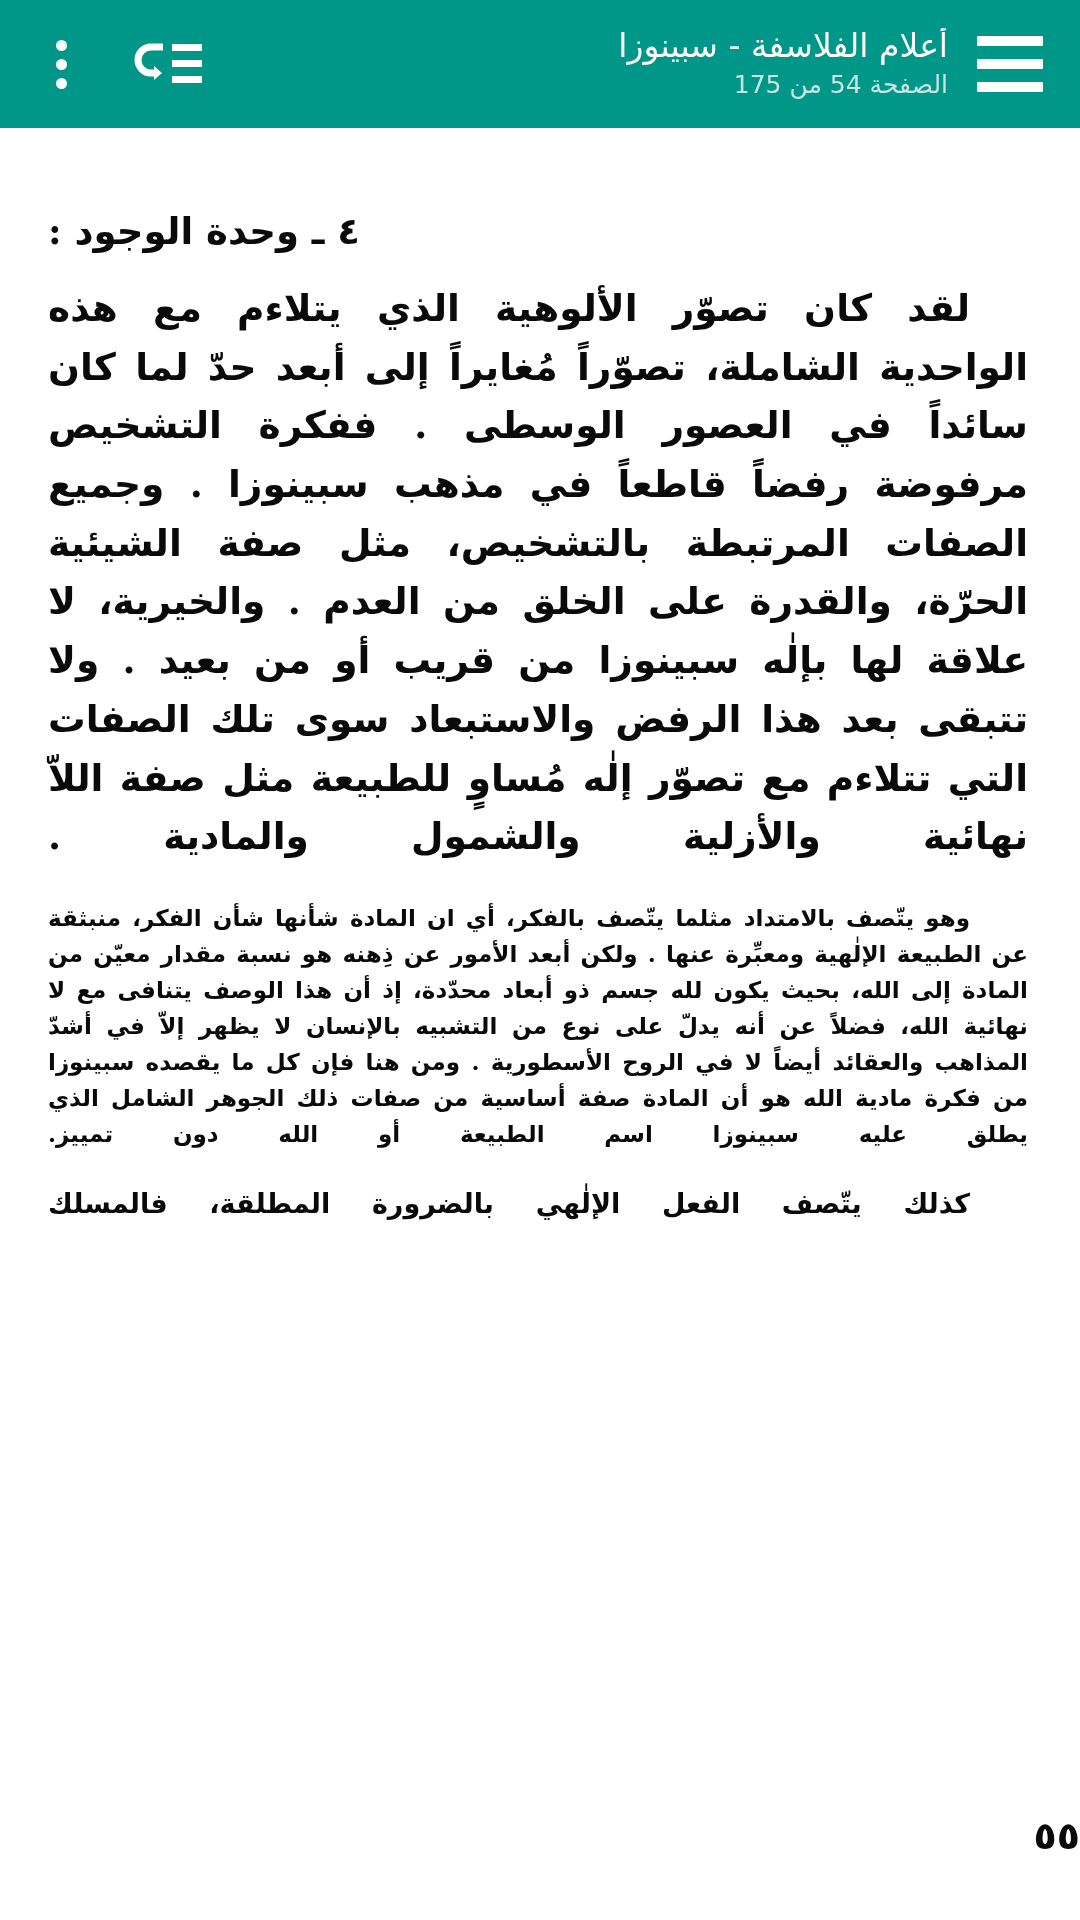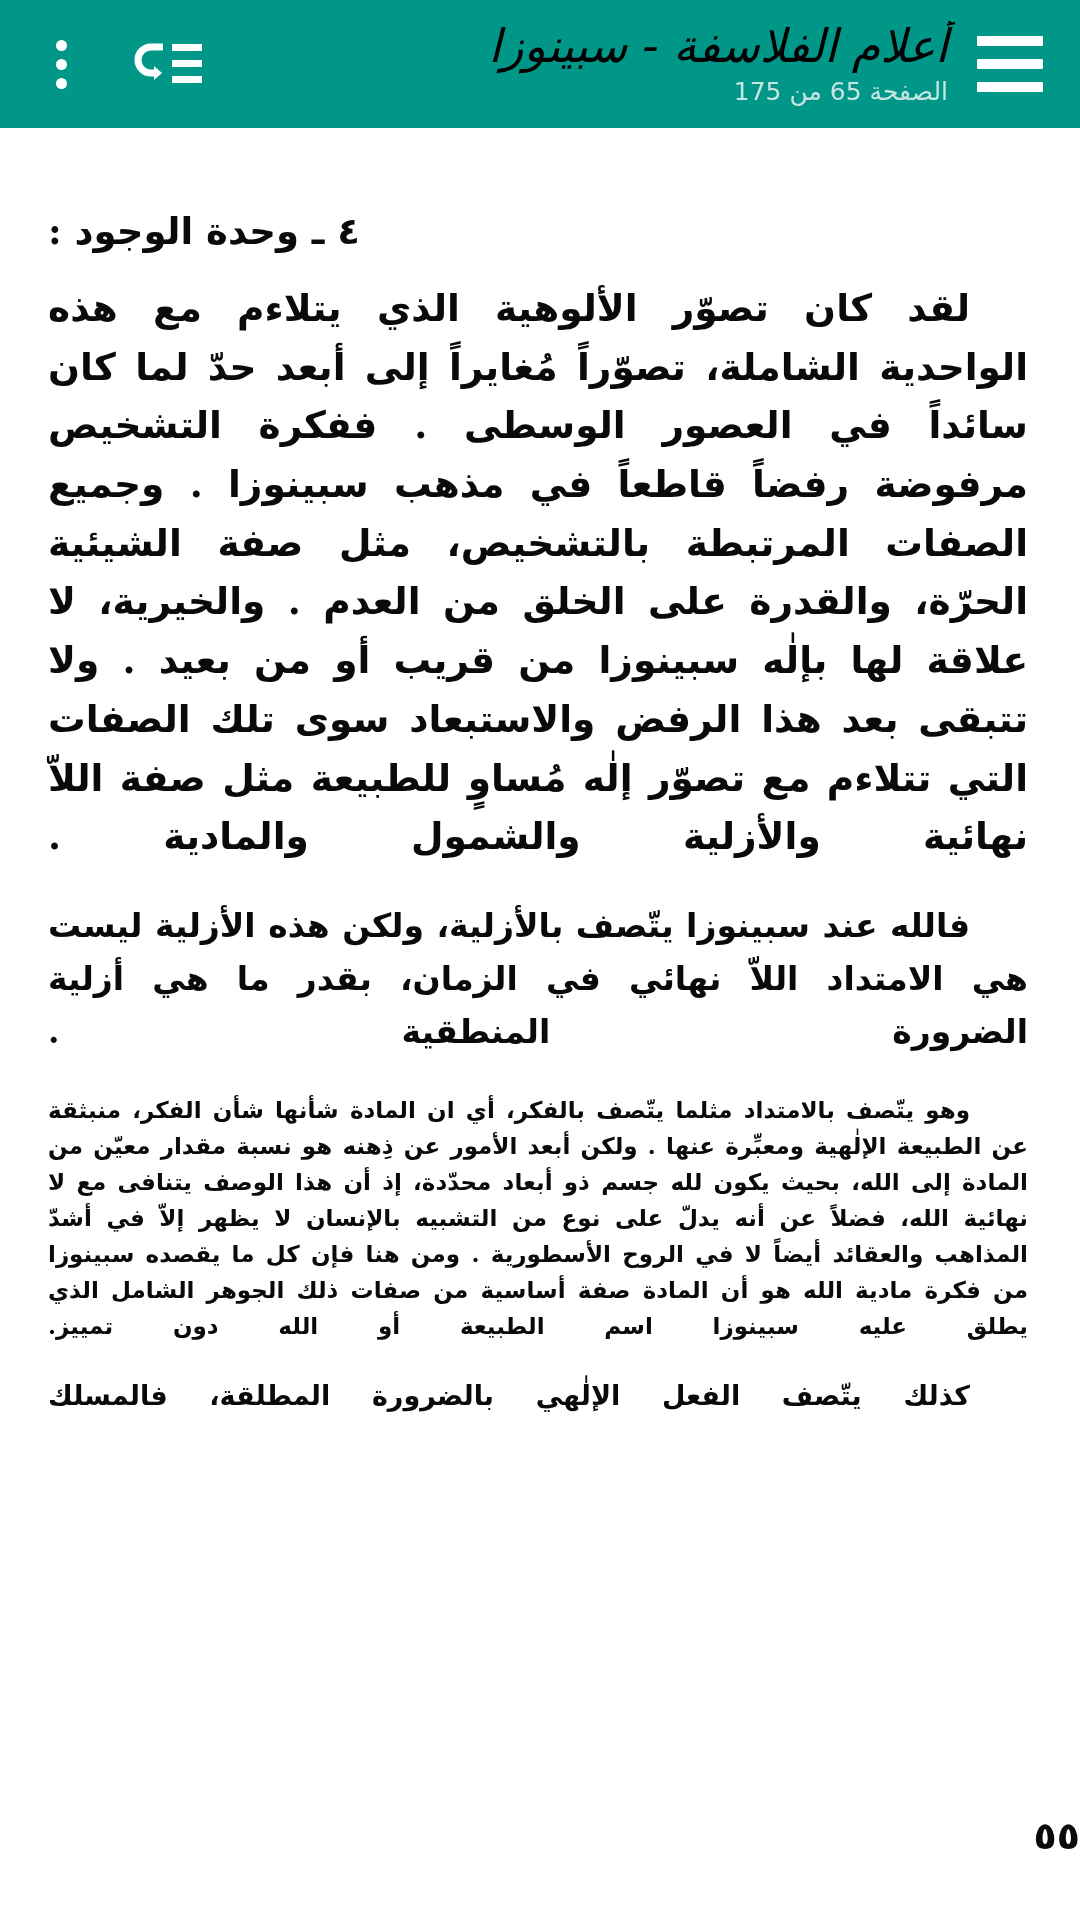--- a/index.html
+++ b/index.html
@@ -89,28 +89,27 @@
   }
   .icon-hamburger i {
     display: block;
     width: 66px;
     height: 10px;
     background: #ffffff;
     border-radius: 1px;
   }
 
   .book-title {
-    color: #000000;
-    font-size: 46px;
+    color: #ffffff;
+    font-size: 33px;
     font-weight: 400;
     line-height: 1.12;
     white-space: nowrap;
     direction: rtl;
     letter-spacing: 0px;
-    font-style: italic;
   }
 
   .page-counter {
     color: #c6e6e1;
     font-size: 25px;
     font-weight: 400;
     line-height: 1.15;
     margin-top: 6px;
     white-space: nowrap;
     direction: rtl;
@@ -218,42 +217,41 @@
         <rect x="40" y="11" width="30" height="7" fill="#ffffff"></rect>
         <rect x="40" y="27" width="30" height="7" fill="#ffffff"></rect>
         <rect x="40" y="43" width="30" height="7" fill="#ffffff"></rect>
       </svg>
     </div>
 
   </div>
 
   <div class="appbar-center">
     <div class="book-title">أعلام الفلاسفة - سبينوزا</div>
-    <div class="page-counter">الصفحة 65 من 175</div>
+    <div class="page-counter">الصفحة 54 من 175</div>
   </div>
 
   <div class="appbar-right">
     <div class="icon-hamburger" title="menu">
       <i></i>
       <i></i>
       <i></i>
     </div>
   </div>
 
 </div>
 
 <div class="reader">
 
   <div class="page-body">
 
     <div class="sec-heading">٤ ـ وحدة الوجود :</div>
 
     <p class="para b1"><span class="indent"></span><span>لقد كان تصوّر الألوهية الذي يتلاءم مع هذه الواحدية الشاملة، تصوّراً مُغايراً إلى أبعد حدّ لما كان سائداً في العصور الوسطى . ففكرة التشخيص مرفوضة رفضاً قاطعاً في مذهب سبينوزا . وجميع الصفات المرتبطة بالتشخيص، مثل صفة الشيئية الحرّة، والقدرة على الخلق من العدم . والخيرية، لا علاقة لها بإلٰه سبينوزا من قريب أو من بعيد . ولا تتبقى بعد هذا الرفض والاستبعاد سوى تلك الصفات التي تتلاءم مع تصوّر إلٰه مُساوٍ للطبيعة مثل صفة اللاّ نهائية والأزلية والشمول والمادية .</span></p>
 
-    <p class="para b2"><span class="indent"></span><span>فالله عند سبينوزا يتّصف بالأزلية، ولكن هذه الأزلية ليست هي الامتداد اللاّ نهائي في الزمان، بقدر ما هي أزلية الضرورة المنطقية .</span></p>
 
     <p class="para b3"><span class="indent"></span><span>وهو يتّصف بالامتداد مثلما يتّصف بالفكر، أي ان المادة شأنها شأن الفكر، منبثقة عن الطبيعة الإلٰهية ومعبِّرة عنها . ولكن أبعد الأمور عن ذِهنه هو نسبة مقدار معيّن من المادة إلى الله، بحيث يكون لله جسم ذو أبعاد محدّدة، إذ أن هذا الوصف يتنافى مع لا نهائية الله، فضلاً عن أنه يدلّ على نوع من التشبيه بالإنسان لا يظهر إلاّ في أشدّ المذاهب والعقائد أيضاً لا في الروح الأسطورية . ومن هنا فإن كل ما يقصده سبينوزا من فكرة مادية الله هو أن المادة صفة أساسية من صفات ذلك الجوهر الشامل الذي يطلق عليه سبينوزا اسم الطبيعة أو الله دون تمييز.</span></p>
 
     <p class="para b4"><span class="indent"></span><span>كذلك يتّصف الفعل الإلٰهي بالضرورة المطلقة، فالمسلك</span></p>
 
   </div>
 
   <div class="folio">٥٥</div>
 
 </div>

